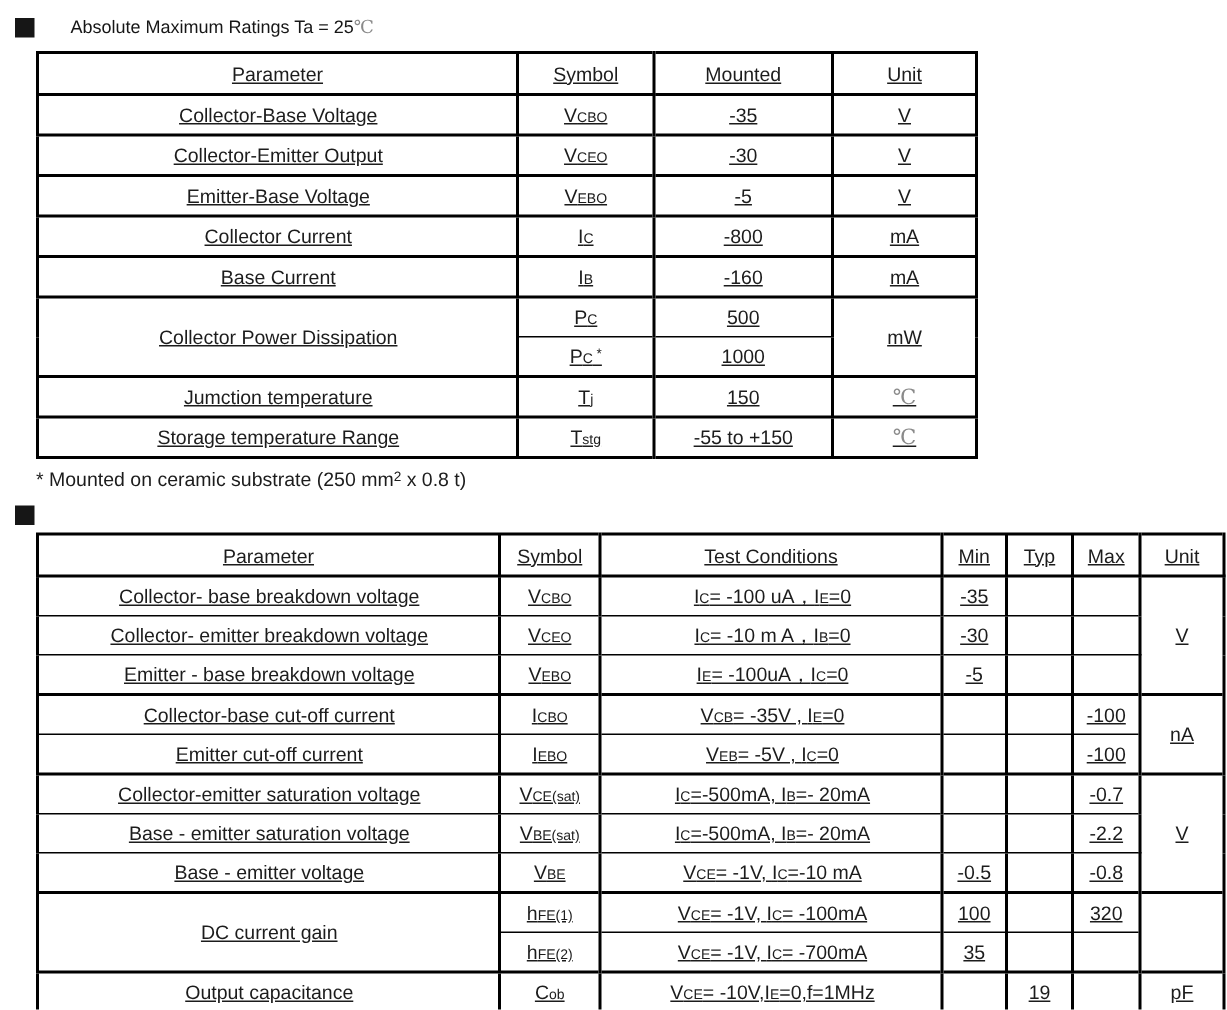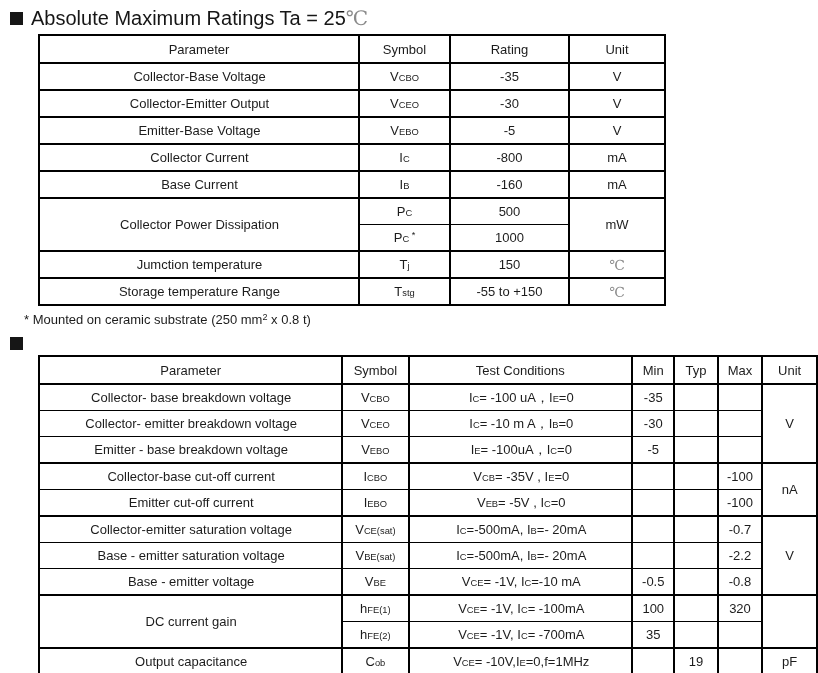--- a/index.html
+++ b/index.html
@@ -3,25 +3,25 @@
 <meta charset="utf-8">
 <style>
   html,body { margin:0; padding:0; }
   body {
     width:818px; height:673px; overflow:hidden; background:#ffffff;
     font-family:"Liberation Sans","DejaVu Sans",sans-serif;
     color:#1c1c1c;
   }
   .page { padding:8px 0 0 10px; }
   .sec-title {
-    display:flex; align-items:center; gap:8px;
-    font-size:20px; line-height:21px; color:#161616; margin:0 0 5px 0;
+    display:flex; align-items:center; gap:24px;
+    font-size:12px; line-height:21px; color:#161616; margin:0 0 5px 0;
   }
   .sec-title .bullet { width:13px; height:13px; background:#161616; flex:0 0 auto; }
-  table { border-collapse:collapse; table-layout:fixed; margin-left:28px; border:2px solid #000; }
+  table { border-collapse:collapse; table-layout:fixed; margin-left:14px; border:2px solid #000;text-decoration:underline; }
   th, td {
     border-left:2px solid #000; border-right:2px solid #000;
     border-top:1px solid #000; border-bottom:1px solid #000;
     font-size:13px; font-weight:normal; padding:0 4px; height:25px;
     overflow:hidden; white-space:nowrap;
   }
   thead th { height:26px; text-align:center; border-bottom:2px solid #000; }
   tr.grp td { border-top:2px solid #000; }
   td.left { text-align:center; padding-left:5px; }
   td.cond { padding-left:6px; }
@@ -46,21 +46,21 @@
     <colgroup>
         <col style="width:320px">
         <col style="width:91px">
         <col style="width:119px">
         <col style="width:96px">
       </colgroup>
     <thead>
       <tr>
         <th>Parameter</th>
         <th>Symbol</th>
-        <th>Rating</th>
+        <th>Mounted</th>
         <th>Unit</th>
       </tr>
     </thead>
     <tbody>
       <tr class="grp">
         <td class="left">Collector-Base Voltage</td>
         <td class="center"><span>V</span><span class="sub">CBO</span></td>
         <td class="center">-35</td>
         <td class="center">V</td>
       </tr>

